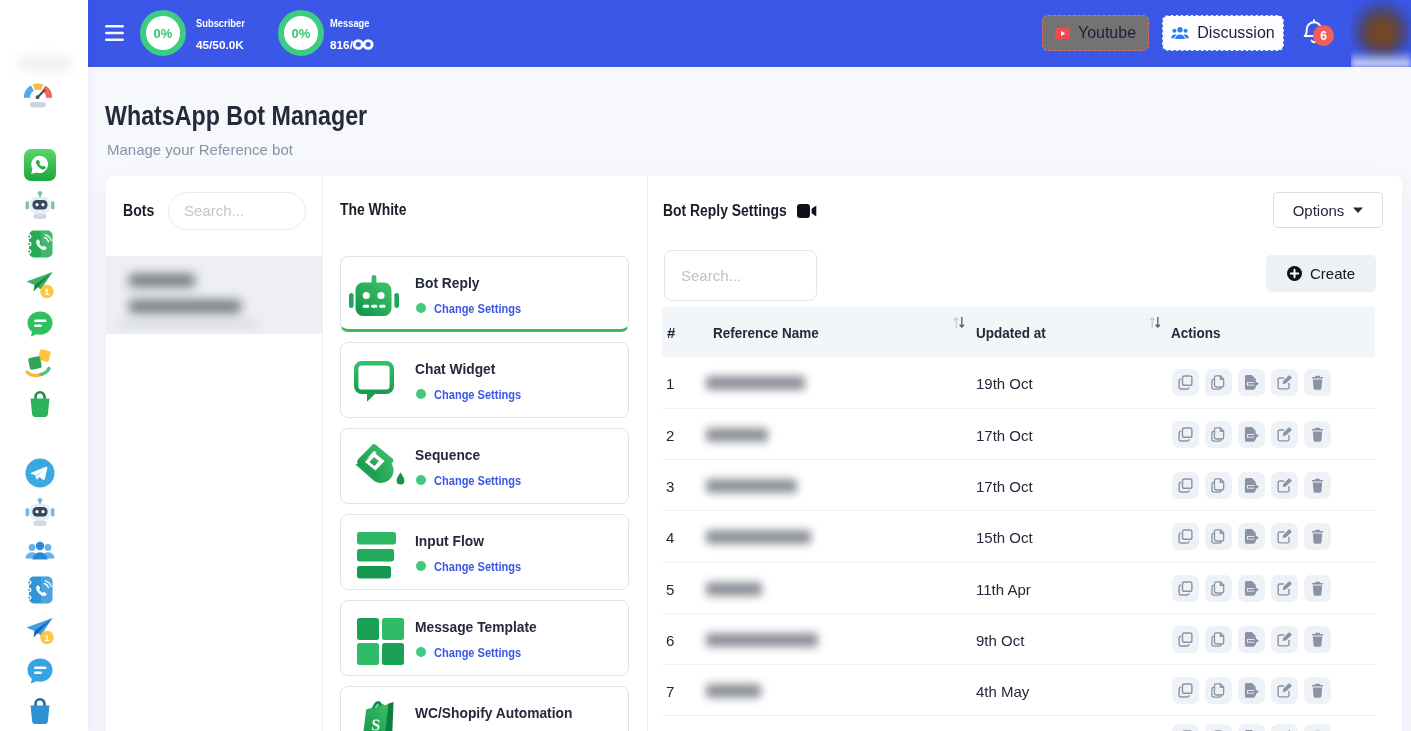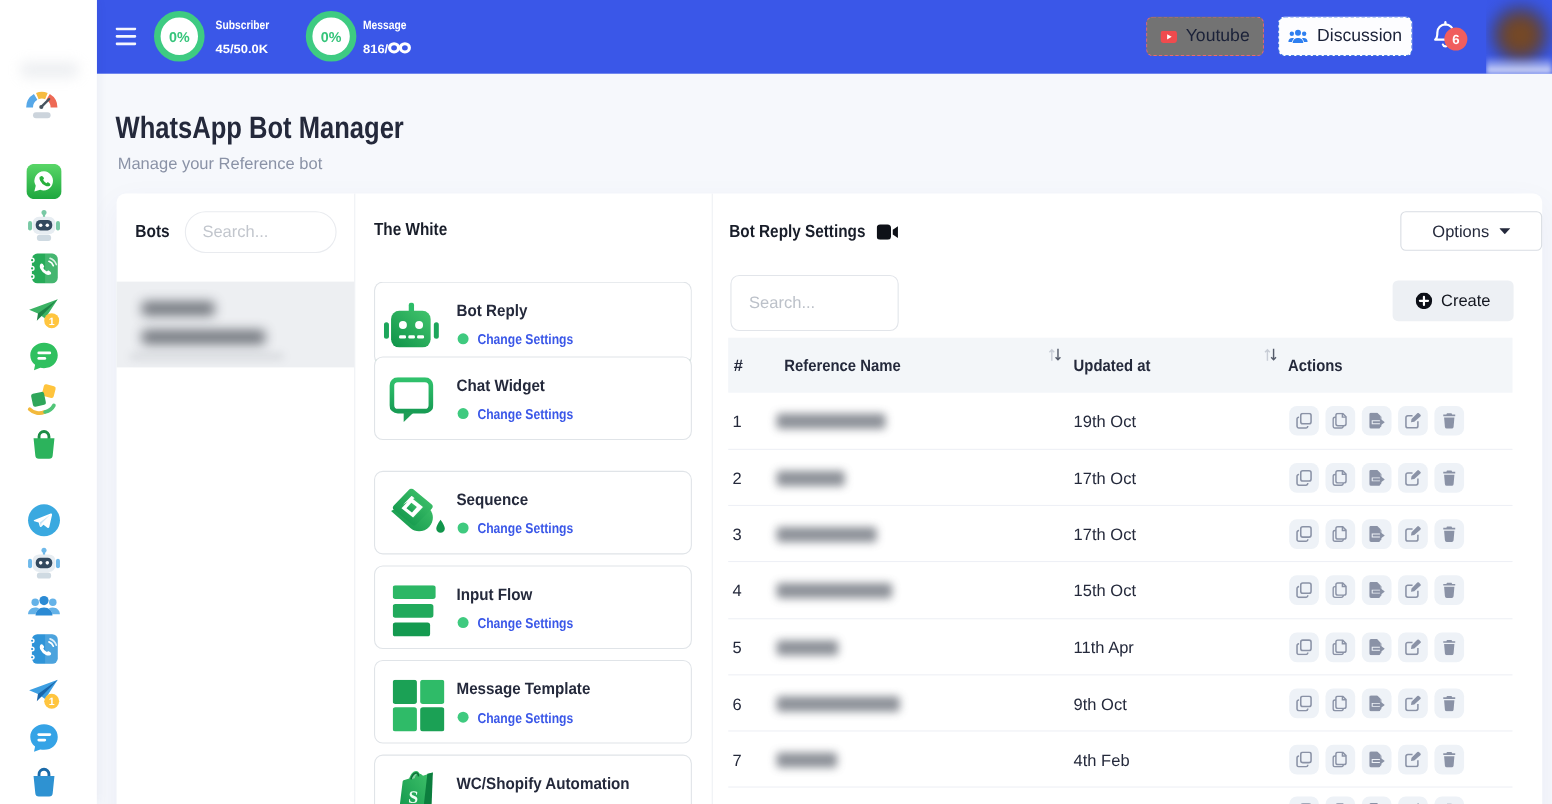--- a/index.html
+++ b/index.html
@@ -260,21 +260,21 @@
         <circle cx="17.3" cy="20.5" r="3.6" fill="#fff"></circle>
           <circle cx="32" cy="20.5" r="3.6" fill="#fff"></circle>
         <rect x="13.8" y="29.7" width="6.3" height="3" rx="1.2" fill="#fff"></rect>
           <rect x="22.2" y="29.7" width="6" height="3" rx="1.2" fill="#fff"></rect>
           <rect x="30.2" y="29.7" width="6.3" height="3" rx="1.2" fill="#fff"></rect>
       </svg>
       <div class="ttl">Bot Reply</div>
       <div class="dot"></div>
         <div class="cs">Change Settings</div>
     </div>
-    <div class="mcard" style="top:148px">
+    <div class="mcard" style="top:166px">
       <svg class="micon" style="left:13px;top:18px" width="40" height="41" viewBox="0 0 40 41">
         <defs>
             <linearGradient id="gmv" x1="0" y1="0" x2="0" y2="1">
               <stop offset="0" stop-color="#30c16c"></stop>
               <stop offset="1" stop-color="#189c54"></stop>
             </linearGradient>
           </defs>
         <rect x="2.2" y="2.2" width="35.6" height="28.6" rx="5.5" stroke="url(#gmv)" stroke-width="4.4" fill="none"></rect>
         <path d="M13 31.5v9.2l9.5-9.2z" fill="#1d9e56"></path>
       </svg>
@@ -353,21 +353,21 @@
       <symbol id="ic5" viewBox="0 0 16 16">
             <path d="M5.8.8h4.4l.6 1.2h3v1.6H2.2V2h3zM3 4.8h10L12.2 14a1.8 1.8 0 0 1-1.8 1.6H5.6A1.8 1.8 0 0 1 3.8 14z" fill="#8a92a6"></path>
           </symbol>
     </defs>
       </svg>
     <div style="position:absolute;left:557px;top:26px;font-size:16px;font-weight:bold;color:#181d29;transform:scaleX(.87);transform-origin:0 0">Bot Reply Settings</div>
     <svg style="position:absolute;left:691px;top:27px" width="20" height="15" viewBox="0 0 20 15">
       <rect x="0" y="1" width="13" height="14" rx="3.2" fill="#0e1118"></rect>
       <path d="M14.6 5.8 19.3 2.6v10.8l-4.7-3.2z" fill="#0e1118"></path>
     </svg>
-    <div style="position:absolute;left:1167px;top:16px;width:129px;height:36px;border:1px solid #d9dde3;border-radius:5px;background:#fff;display:flex;align-items:center;justify-content:center;gap:9px;font-size:15px;color:#24293b">Options
+    <div style="position:absolute;left:1167px;top:16px;width:110px;height:36px;border:1px solid #d9dde3;border-radius:5px;background:#fff;display:flex;align-items:center;justify-content:center;gap:9px;font-size:15px;color:#24293b">Options
       <svg width="10" height="6" viewBox="0 0 10 6">
           <path d="M0 .5h10L5 6z" fill="#24293b"></path>
         </svg>
     </div>
     <div style="position:absolute;left:558px;top:74px;width:153px;height:51px;border:1px solid #e2e5ea;border-radius:8px;font-size:15px;color:#bcc1c9;line-height:49px;padding-left:16px">Search...</div>
     <div style="position:absolute;left:1160px;top:79px;width:110px;height:37px;background:#edf0f4;border-radius:5px;display:flex;align-items:center;justify-content:center;gap:8px;font-size:15px;color:#13161f">
       <svg width="15" height="15" viewBox="0 0 15 15">
           <circle cx="7.5" cy="7.5" r="7.5" fill="#0d1018"></circle>
           <path d="M7.5 3.8v7.4M3.8 7.5h7.4" stroke="#fff" stroke-width="2" stroke-linecap="round"></path>
         </svg>
@@ -565,21 +565,21 @@
             </div>
             <div class="abtn" style="left:642px;top:12px">
               <svg width="15" height="15">
                 <use href="#ic5"></use>
               </svg>
             </div>
           </div>
       <div class="trow" style="top:358px;height:51px">
             <div class="rownum" style="top:18px">7</div>
             <div class="blurbar" style="left:44px;top:19px;width:55px;height:14px"></div>
-            <div class="rowdate" style="top:18px">4th Feb</div>
+            <div class="rowdate" style="top:18px">4th May</div>
             <div class="abtn" style="left:510px;top:12px">
               <svg width="15" height="15">
                 <use href="#ic1"></use>
               </svg>
             </div>
             <div class="abtn" style="left:543px;top:12px">
               <svg width="15" height="15">
                 <use href="#ic2"></use>
               </svg>
             </div>

